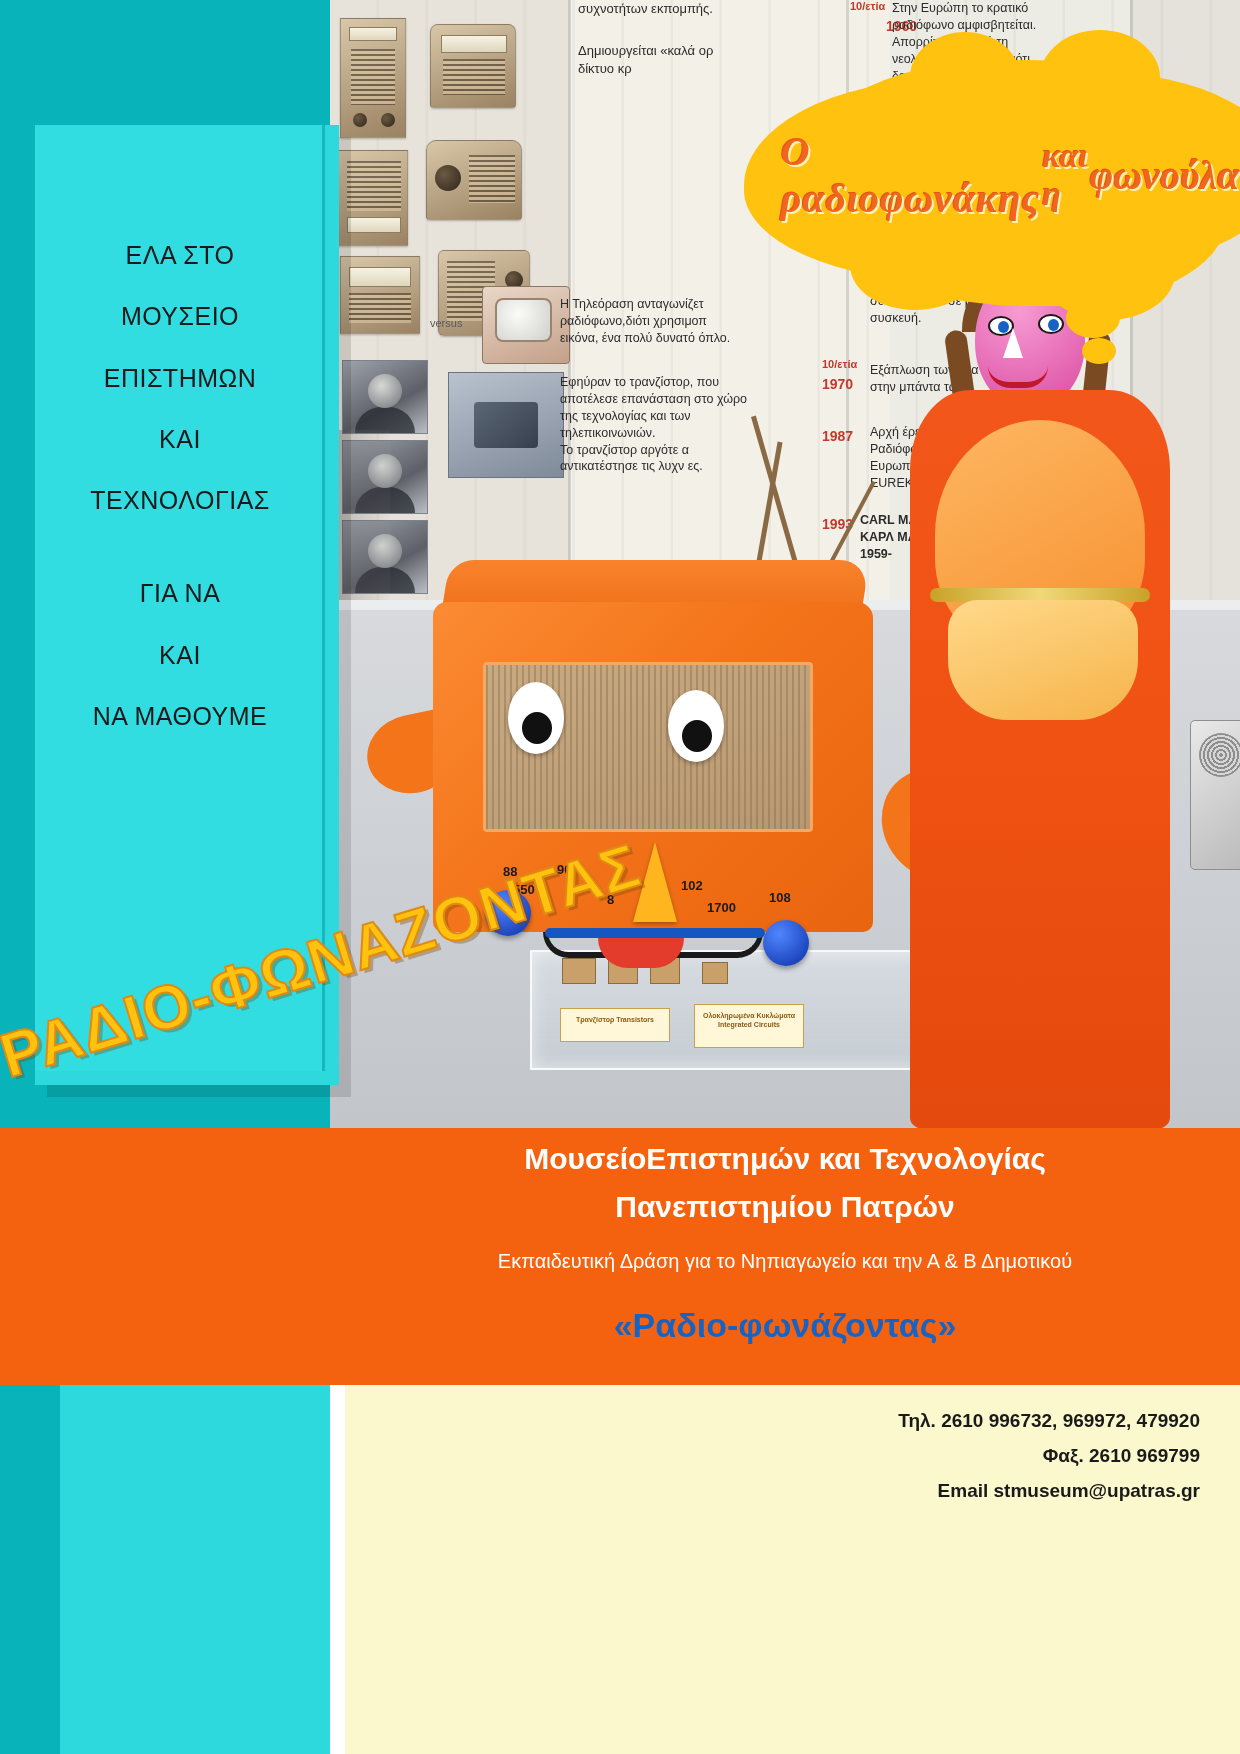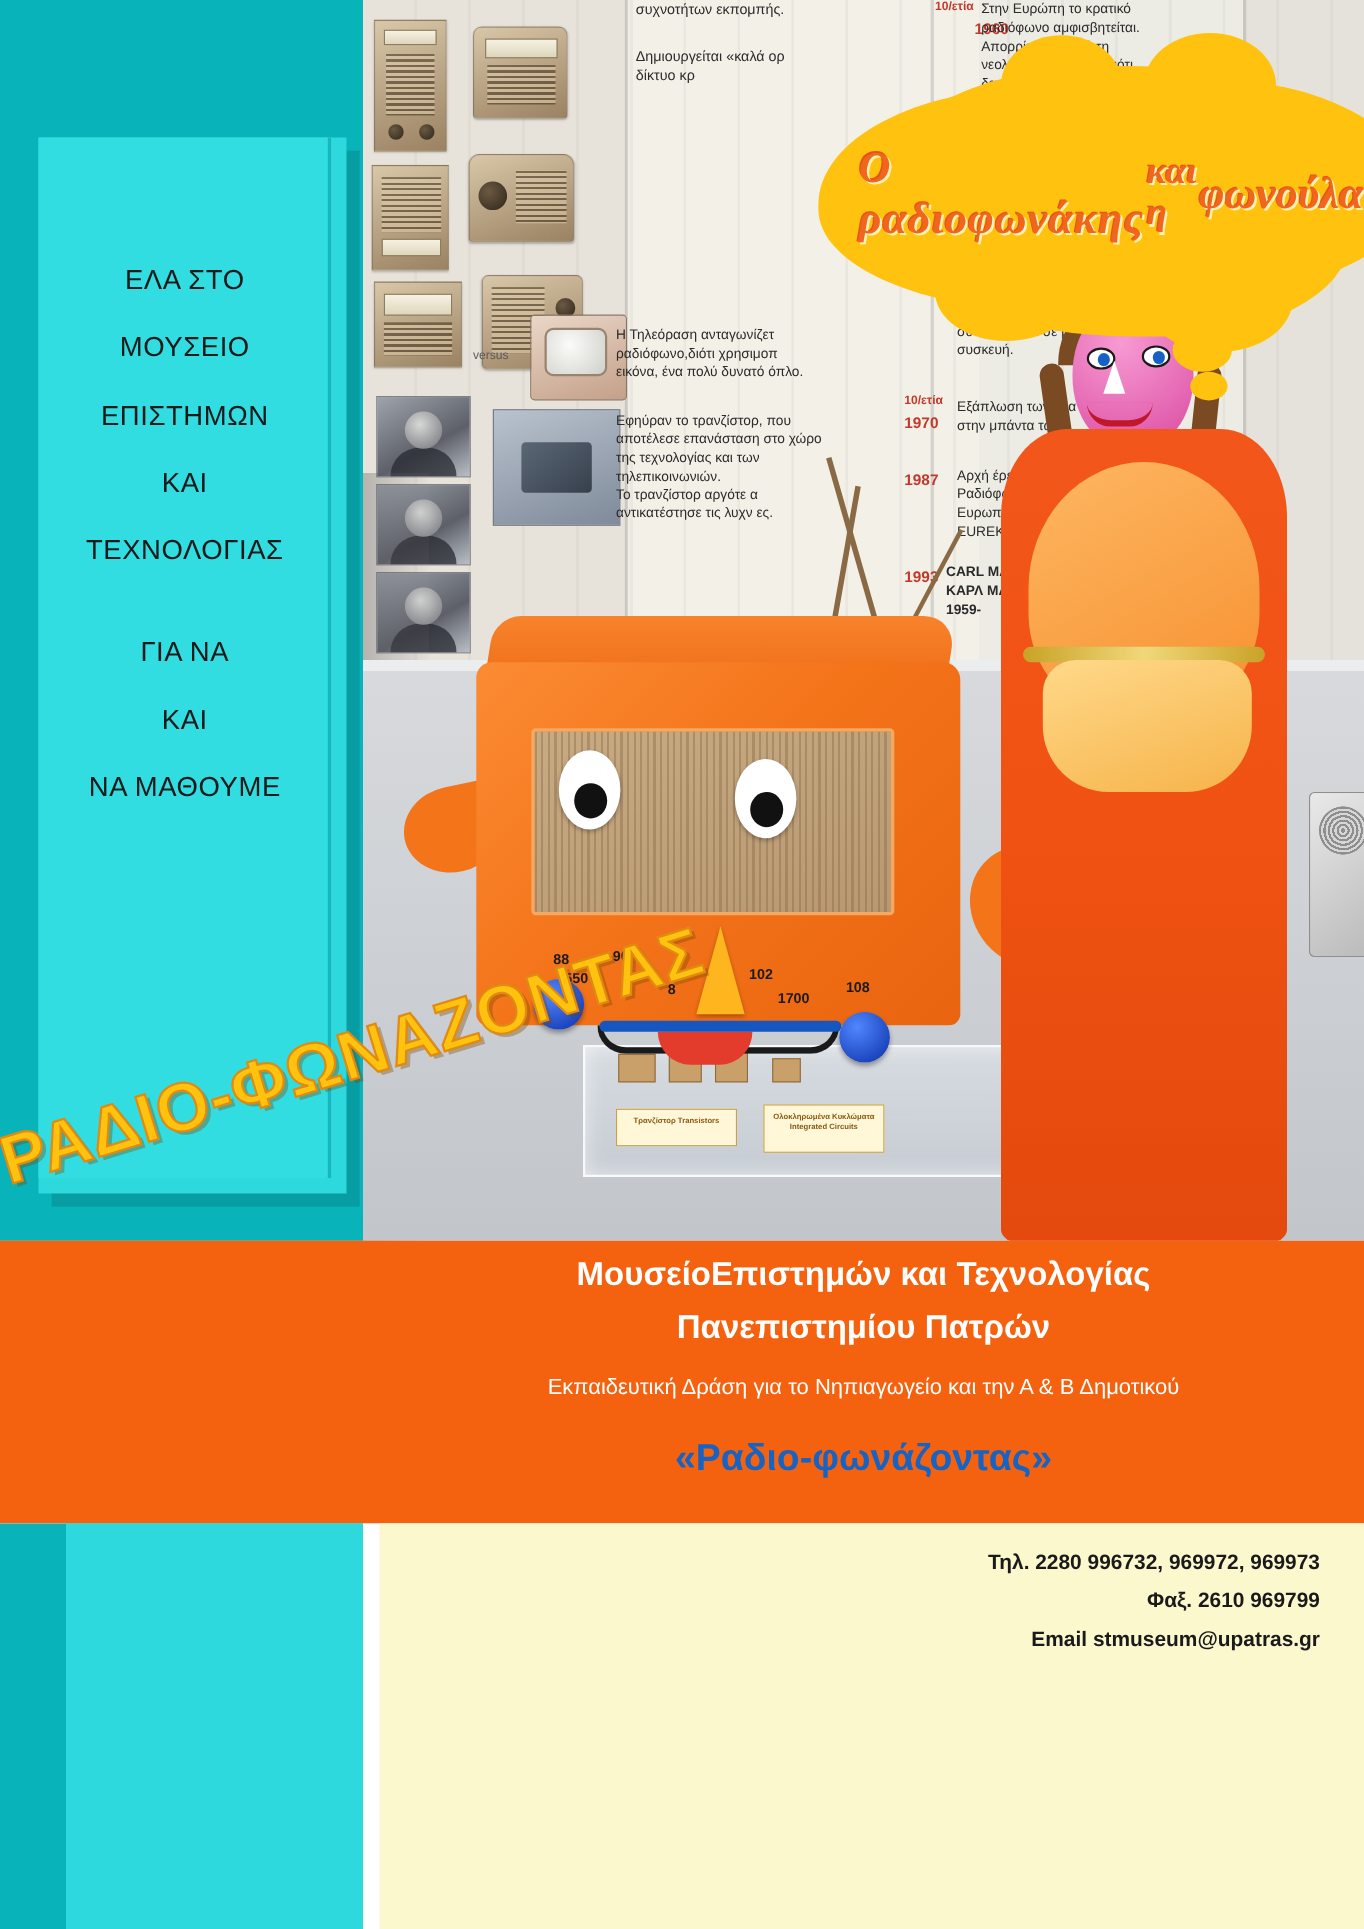--- a/index.html
+++ b/index.html
@@ -329,21 +329,21 @@
   .bubble-line1 { font-size:40px; letter-spacing:1px; }
   .bubble-line2 { font-size:34px; }
   .bubble-line3 { font-size:40px; }
 
   
   .left-band {
     position:absolute; left:0; top:0; width:330px; height:1128px;
     background:#08b3b9;
   }
   .left-card {
-    position:absolute; left:35px; top:125px; width:280px; height:960px;
+    position:absolute; left:35px; top:125px; width:304px; height:960px;
     background:#2ed9de;
     box-shadow: 12px 12px 0 rgba(0,0,0,.12);
   }
   .left-card-inner {
     position:absolute; left:0; top:0; right:14px; bottom:14px;
     background:#32dde2;
     border-right:3px solid #17b7bd;
   }
   .left-text {
     position:absolute; left:0; right:14px; top:100px;
@@ -644,20 +644,20 @@
       <div class="ob-sub">Εκπαιδευτική Δράση για το Νηπιαγωγείο και την Α &amp; Β Δημοτικού</div>
       <div class="ob-prog">«Ραδιο-φωνάζοντας»</div>
     </div>
   </div>
 
   <div class="footer">
     <div class="footer-cyan"></div>
     <div class="footer-card"></div>
     <div class="footer-cream">
       <div class="footer-contact">
-        <div>Τηλ. 2280 996732, 969972, 969973</div>
+        <div>Τηλ. 2610 996732, 969972, 479920</div>
         <div>Φαξ. 2610 969799</div>
         <div>Email stmuseum@upatras.gr</div>
       </div>
     </div>
   </div>
 
 </div>
 
 </body></html>

